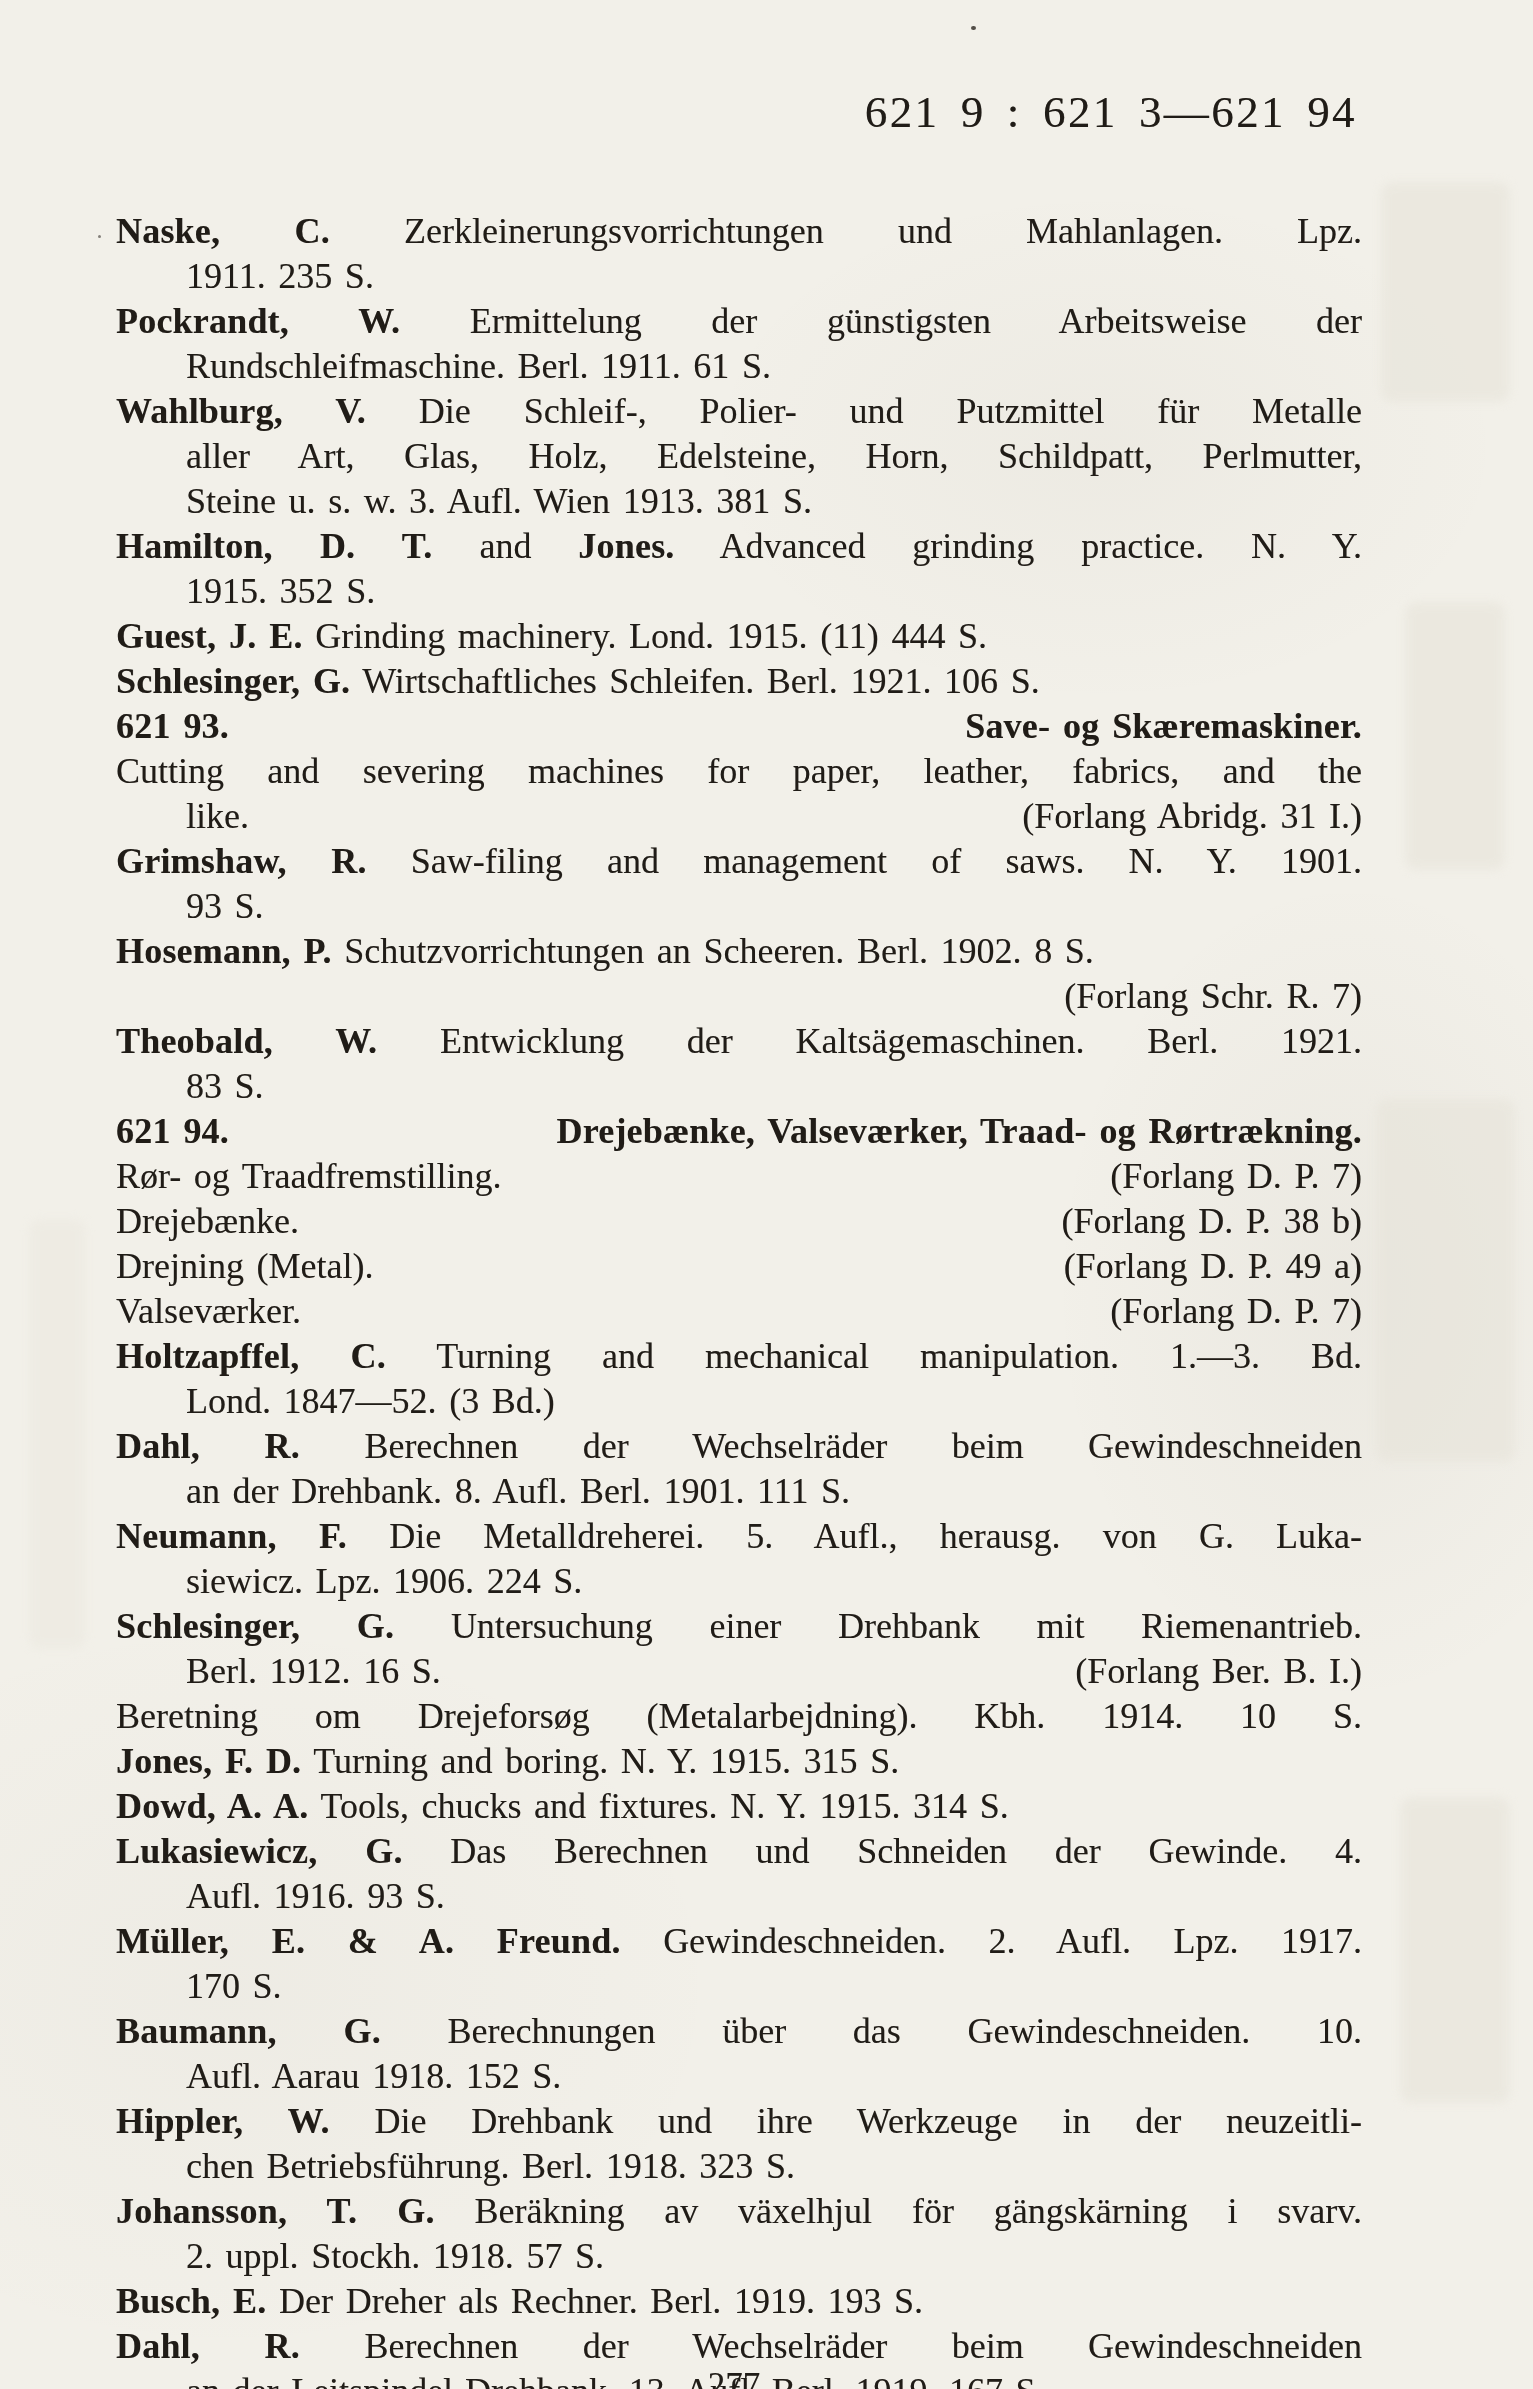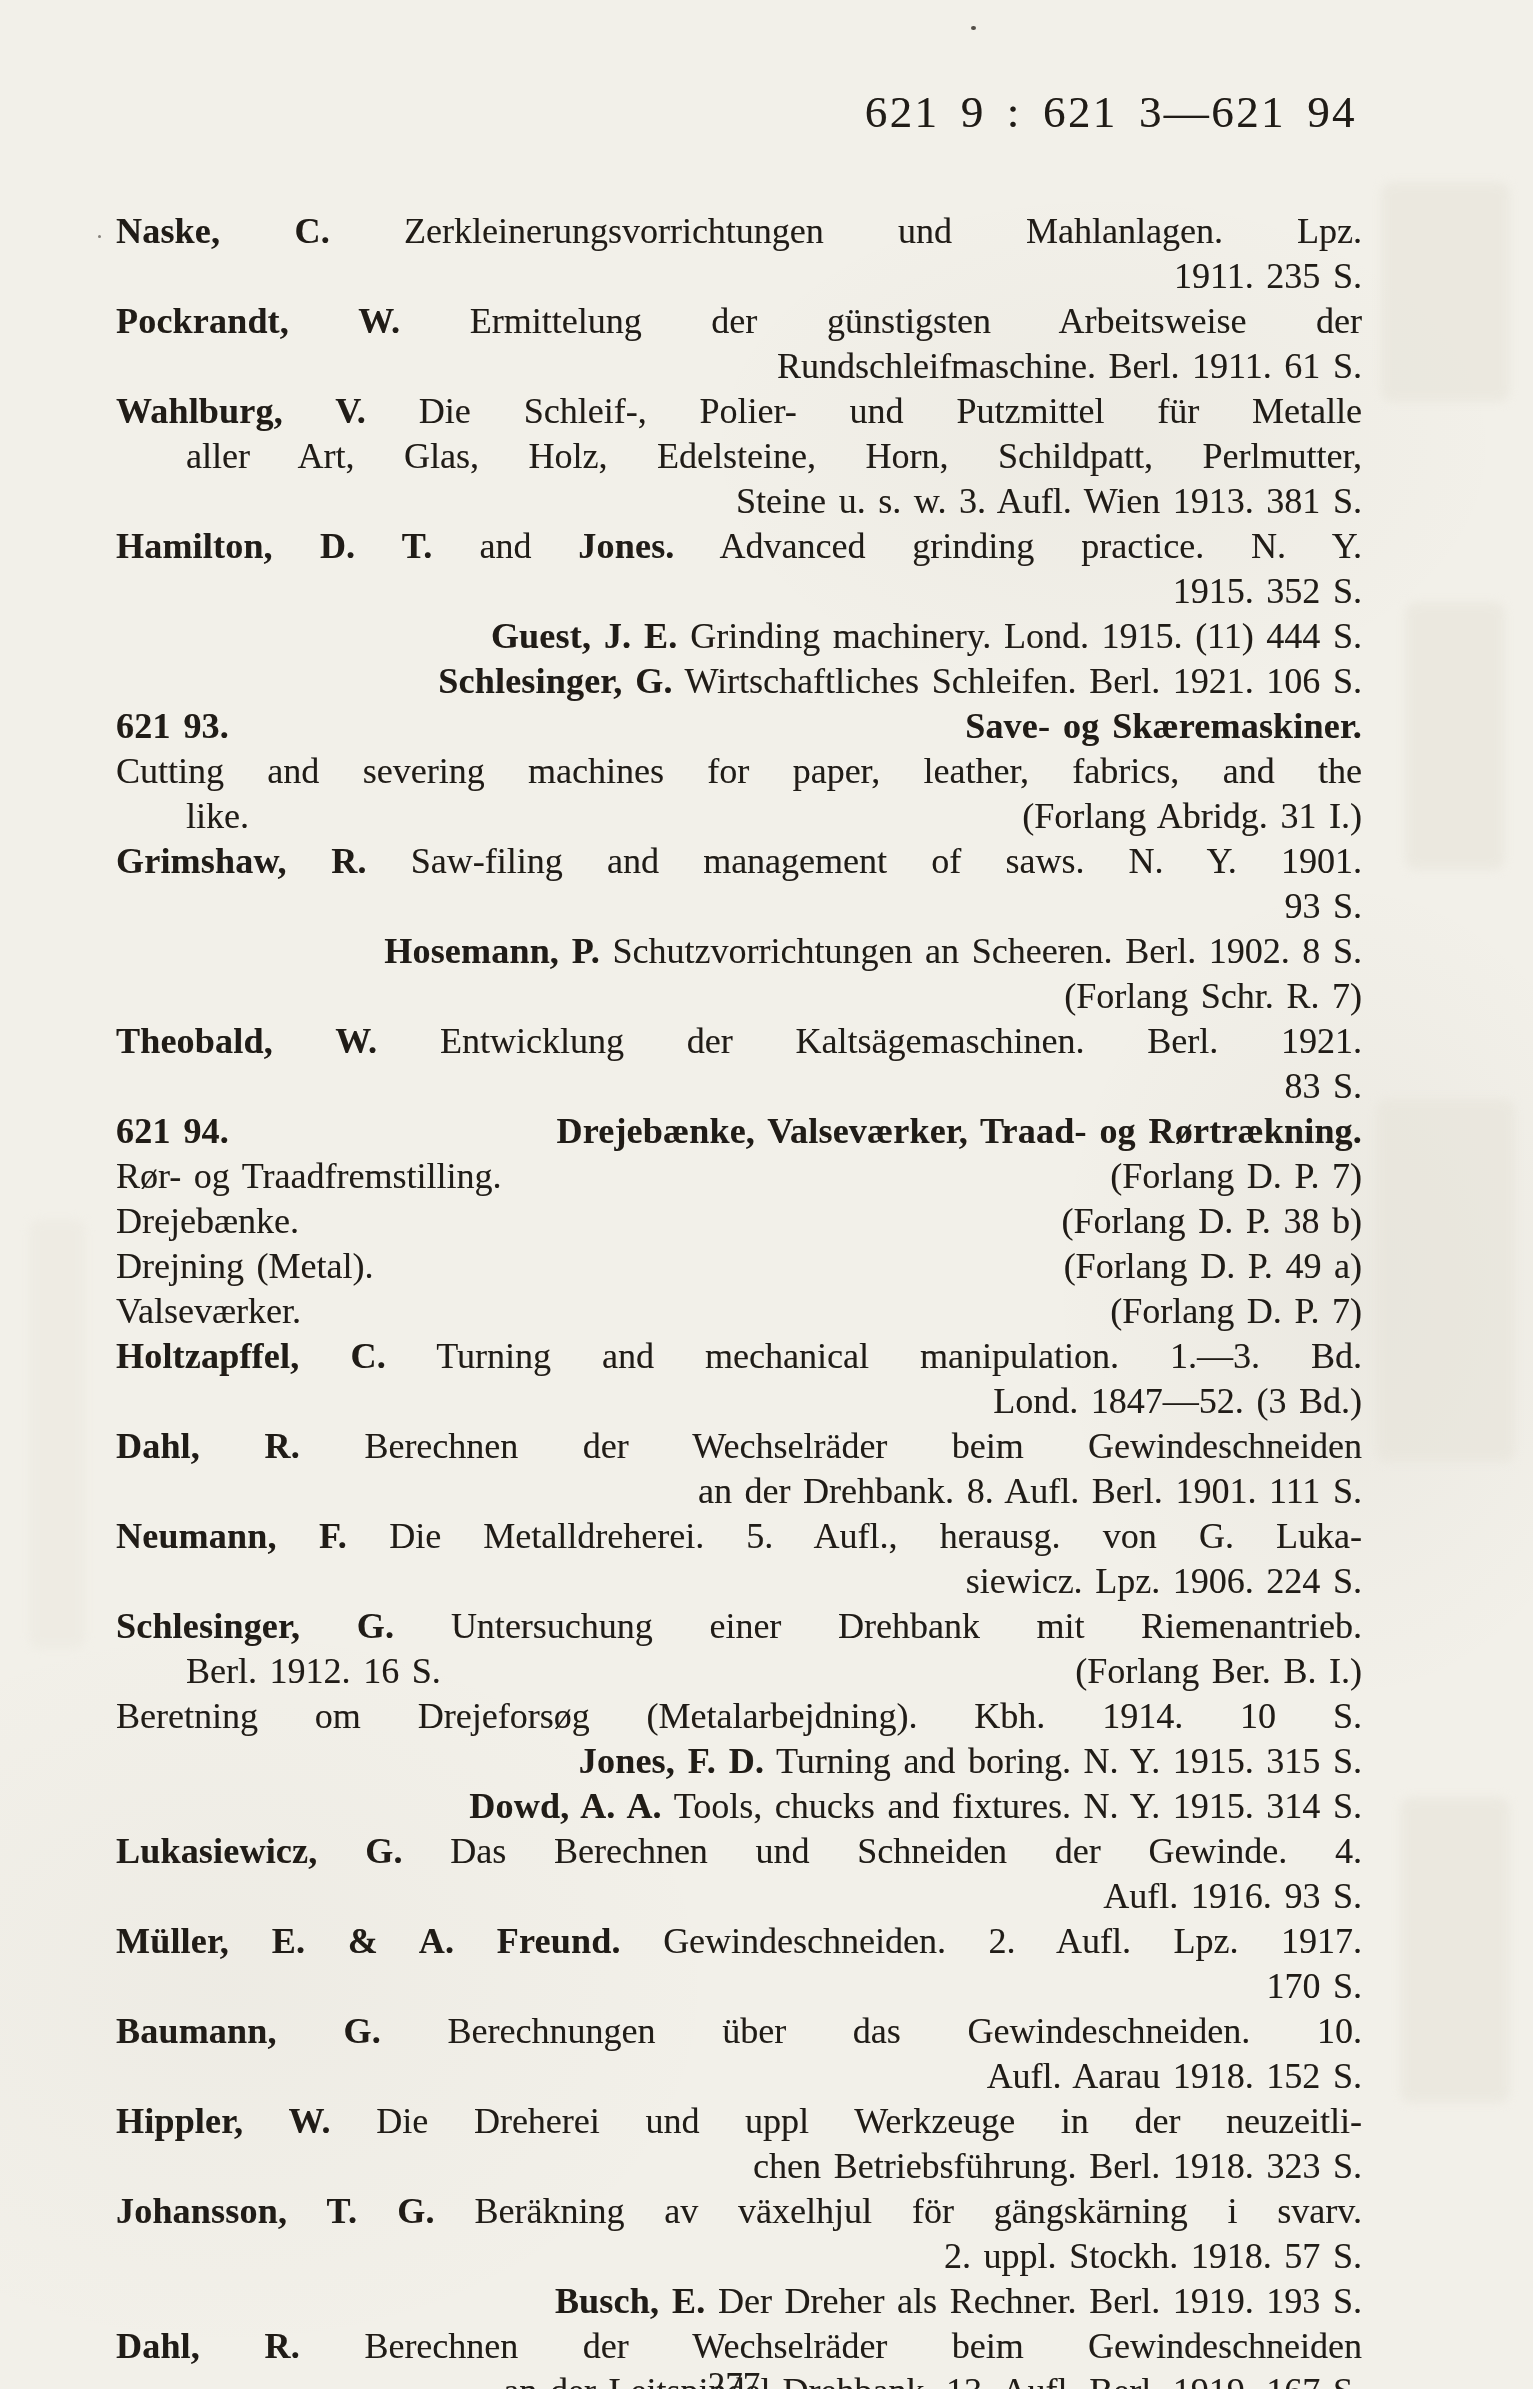--- a/index.html
+++ b/index.html
@@ -20,21 +20,21 @@
     text-shadow:0.2px 0.2px 0.4px rgba(35,30,25,0.45);
   }
   .bib{
     position:absolute;left:116px;top:161px;width:1246px;
     font-size:36px;line-height:45px;word-spacing:0.10em;
     text-shadow:0.2px 0.2px 0.3px rgba(40,35,30,0.35);
     margin-top:48px;
   }
   .ln{min-height:45px;}
   .a-j{text-align:justify;text-align-last:justify;}
-  .a-l{text-align:right;}
+  .a-l{text-align:left;}
   .a-r{text-align:right;}
   .a-s{display:flex;justify-content:space-between;align-items:flex-start;}
   .ind{padding-left:70px;}
   .b{font-weight:700;letter-spacing:0.2px;}
   .pageno{
     position:absolute;left:111px;top:2366px;width:1246px;
     text-align:center;font-size:35px;
     text-shadow:0.2px 0.2px 0.3px rgba(40,35,30,0.35);
   }
   
@@ -123,21 +123,21 @@
     </div>
     <div class="ln a-j"><span class="r">Beretning om Drejeforsøg (Metalarbejdning). Kbh. 1914. 10 S.</span></div>
     <div class="ln a-l"><span class="b">Jones, F. D.</span> <span class="r">Turning and boring. N. Y. 1915. 315 S.</span></div>
     <div class="ln a-l"><span class="b">Dowd, A. A.</span> <span class="r">Tools, chucks and fixtures. N. Y. 1915. 314 S.</span></div>
     <div class="ln a-j"><span class="b">Lukasiewicz, G.</span> <span class="r">Das Berechnen und Schneiden der Gewinde. 4.</span></div>
     <div class="ln a-l ind"><span class="r">Aufl. 1916. 93 S.</span></div>
     <div class="ln a-j"><span class="b">Müller, E. &amp; A. Freund.</span> <span class="r">Gewindeschneiden. 2. Aufl. Lpz. 1917.</span></div>
     <div class="ln a-l ind"><span class="r">170 S.</span></div>
     <div class="ln a-j"><span class="b">Baumann, G.</span> <span class="r">Berechnungen über das Gewindeschneiden. 10.</span></div>
     <div class="ln a-l ind"><span class="r">Aufl. Aarau 1918. 152 S.</span></div>
-    <div class="ln a-j"><span class="b">Hippler, W.</span> <span class="r">Die Dreherei und uppl Werkzeuge in der neuzeitli-</span></div>
+    <div class="ln a-j"><span class="b">Hippler, W.</span> <span class="r">Die Drehbank und ihre Werkzeuge in der neuzeitli-</span></div>
     <div class="ln a-l ind"><span class="r">chen Betriebsführung. Berl. 1918. 323 S.</span></div>
     <div class="ln a-j"><span class="b">Johansson, T. G.</span> <span class="r">Beräkning av växelhjul för gängskärning i svarv.</span></div>
     <div class="ln a-l ind"><span class="r">2. uppl. Stockh. 1918. 57 S.</span></div>
     <div class="ln a-l"><span class="b">Busch, E.</span> <span class="r">Der Dreher als Rechner. Berl. 1919. 193 S.</span></div>
     <div class="ln a-j"><span class="b">Dahl, R.</span> <span class="r">Berechnen der Wechselräder beim Gewindeschneiden</span></div>
     <div class="ln a-l ind"><span class="r">an der Leitspindel-Drehbank. 13. Aufl. Berl. 1919. 167 S.</span></div>
   </div>
 
 <div class="pageno">277</div>
 

